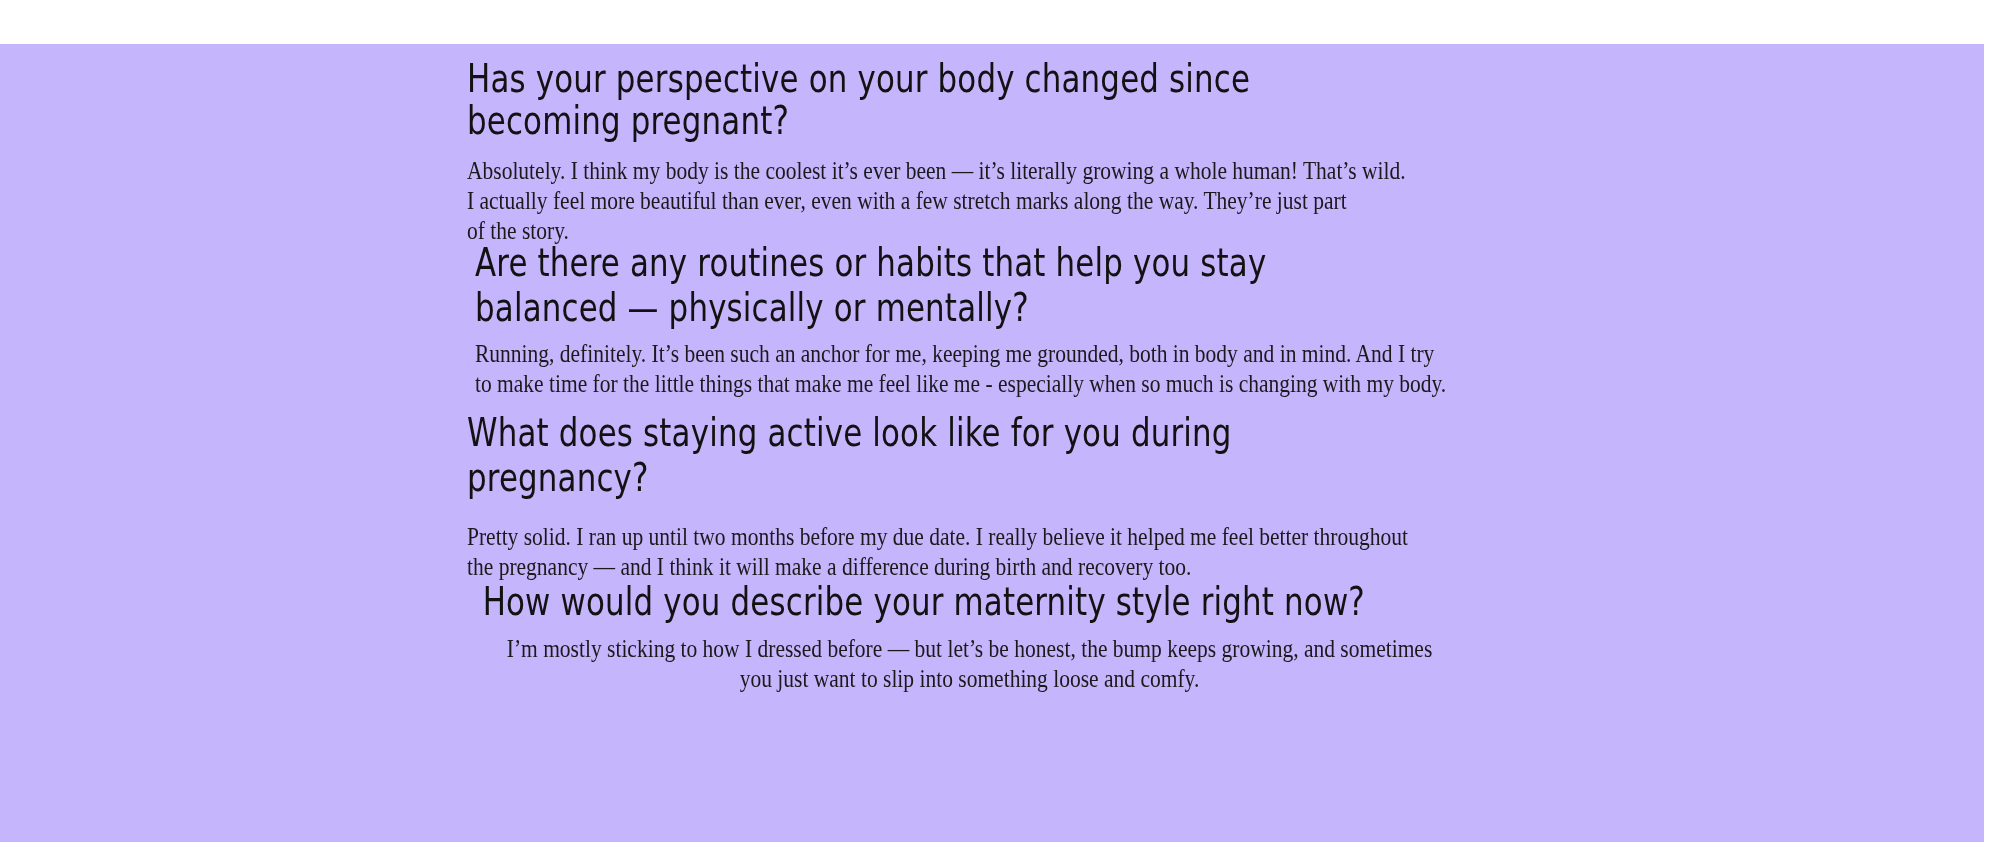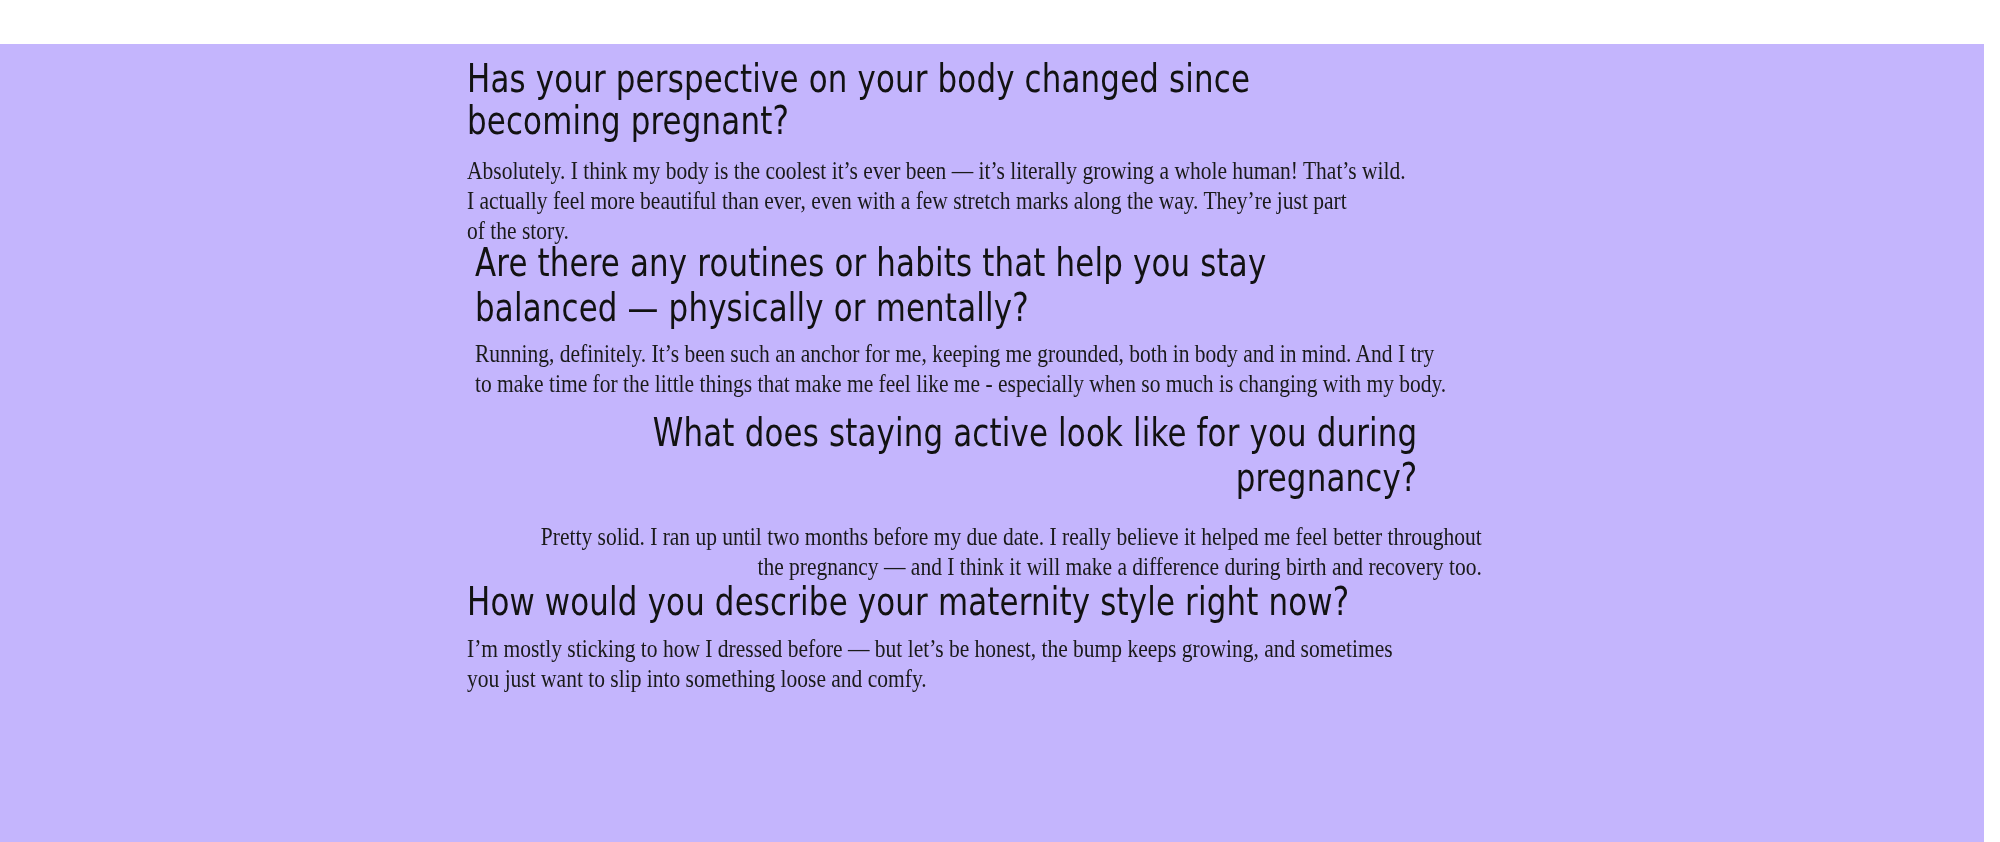--- a/index.html
+++ b/index.html
@@ -64,26 +64,26 @@
   .block-1 { position: absolute; left: 0; top: 14px; width: 1100px; }
   .block-1 .question { font-size: 39px; line-height: 42px; width: 1000px; }
   .block-1 .answer   { font-size: 25px; line-height: 30px; margin-top: 14px; width: 1160px; }
 
   
   .block-2 { position: absolute; left: 8px; top: 196px; width: 1150px; }
   .block-2 .question { font-size: 39px; line-height: 45px; width: 1060px; }
   .block-2 .answer   { font-size: 25px; line-height: 30px; margin-top: 9px; width: 1240px; }
 
   
-  .block-3 { position: absolute; left: 0; top: 366px; width: 1150px; text-align: right; }
+  .block-3 { position: absolute; left: 0; top: 366px; width: 1150px; }
   .block-3 .question { font-size: 39px; line-height: 45px; width: 1080px; }
   .block-3 .answer   { font-size: 25px; line-height: 30px; margin-top: 22px; width: 1180px; }
 
   
-  .block-4 { position: absolute; left: 0; top: 535px; width: 1150px; }
+  .block-4 { position: absolute; left: 8px; top: 535px; width: 1150px; text-align: center; }
   .block-4 .question { font-size: 39px; line-height: 45px; width: 1020px; }
   .block-4 .answer   { font-size: 25px; line-height: 30px; margin-top: 10px; width: 1150px; }
 </style>
 </head>
 <body>
 
 <div class="page">
   <div class="qa-column">
 
     <section class="qa-block block-1">

